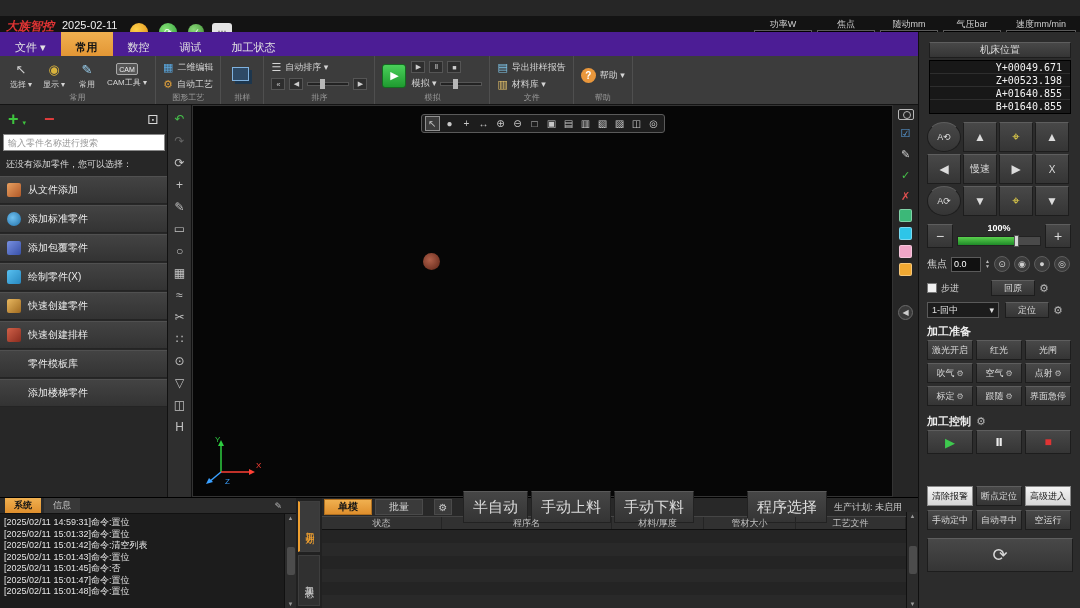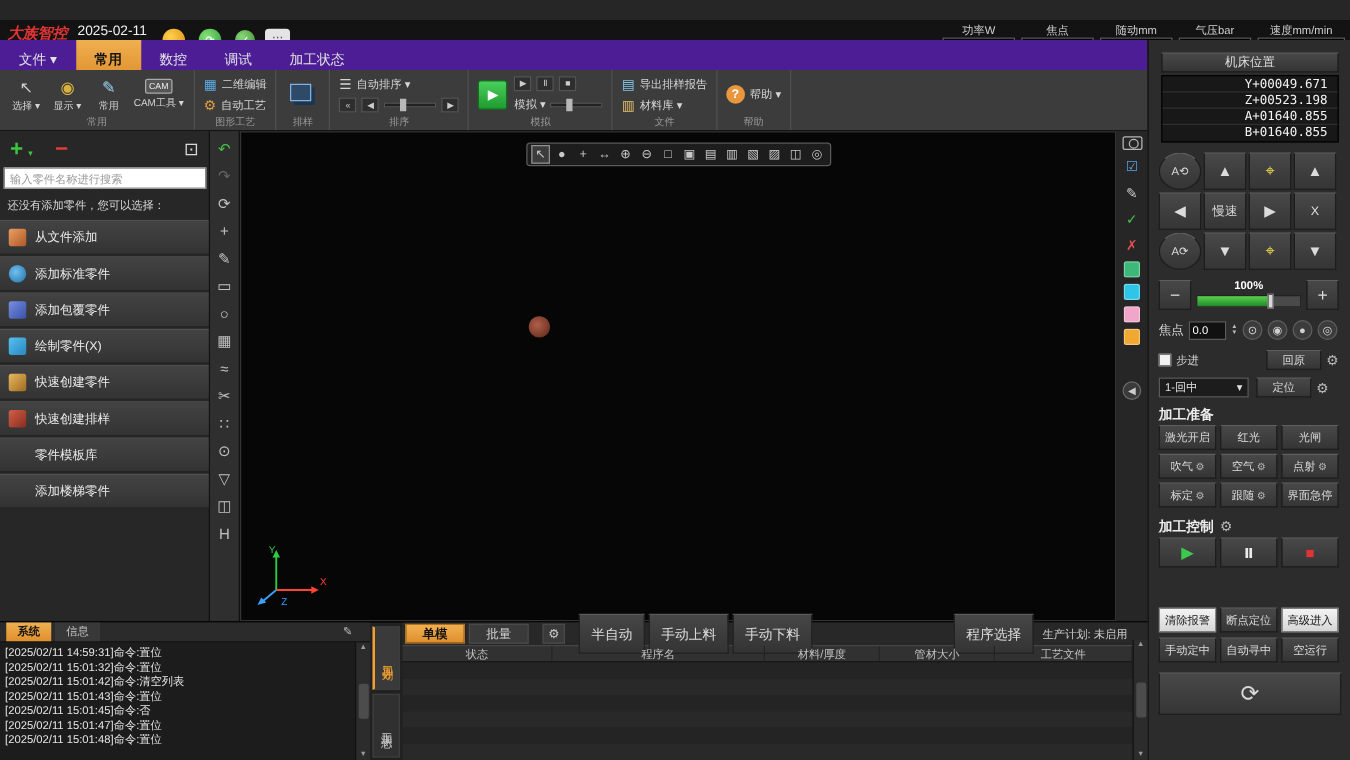--- a/index.html
+++ b/index.html
@@ -142,21 +142,21 @@
   .sidetabs{position:absolute;left:296px;top:497px;width:26px;height:111px;background:#212121;display:flex;flex-direction:column;gap:3px;padding-top:3px;align-items:center;border-top:1px solid #000;}
   .sidetab{writing-mode:vertical-rl;text-orientation:upright;width:22px;height:51px;display:flex;align-items:center;justify-content:center;font-size:9px;color:#c0c0c0;background:#303030;border:1px solid #3e3e3e;letter-spacing:1px;}
   .sidetab.active{color:#f0a030;background:#3a3a3a;border-left:2px solid #f0a030;}
 
   
   .bottomtable{position:absolute;left:322px;top:497px;width:596px;height:111px;background:#202020;border-top:1px solid #000;}
   .bt-modes{height:18px;display:flex;align-items:center;gap:3px;background:#282828;padding-left:2px;}
   .mode-tab{height:16px;padding:0 13px;font-size:10px;display:flex;align-items:center;color:#d5d5d5;background:#3a3a3a;border:1px solid #4a4a4a;}
   .mode-tab.active{background:linear-gradient(#f0b050,#df8f2d);color:#151515;border-color:#b07020;font-weight:bold;}
   .bt-gearbtn{width:18px;height:16px;background:#3a3a3a;border:1px solid #4a4a4a;display:flex;align-items:center;justify-content:center;font-size:10px;color:#c8c8c8;margin:0 8px;}
-  .bt-btn{height:32px;padding:0 9px;background:linear-gradient(#464646,#343434);border:1px solid #222;border-top-color:#5a5a5a;font-size:11px;color:#dcdcdc;display:flex;align-items:center;}
+  .bt-btn{height:32px;padding:0 9px;background:linear-gradient(#464646,#343434);border:1px solid #222;border-top-color:#5a5a5a;font-size:15px;color:#dcdcdc;display:flex;align-items:center;}
   .bt-right{margin-left:auto;display:flex;gap:7px;align-items:center;padding-right:16px;font-size:9px;color:#cccccc;white-space:nowrap;}
   .bt-header{height:14px;display:flex;background:#313131;border-top:1px solid #454545;border-bottom:1px solid #101010;font-size:9px;color:#c0c0c0;padding-right:12px;}
   .bt-col{display:flex;align-items:center;justify-content:center;border-right:1px solid #242424;height:100%;}
   .bt-body{position:absolute;left:0;right:12px;top:32px;bottom:0;}
   .rowline{height:13px;}
   .rowline:nth-child(odd){background:#242424;}
   .rowline:nth-child(even){background:#292929;}
 </style>
 </head>
 <body>
@@ -459,21 +459,21 @@
         </span>
       <span class="rbtn">⊙</span>
       <span class="rbtn">◉</span>
       <span class="rbtn">●</span>
       <span class="rbtn">◎</span>
     </div>
 
     <div class="frow" style="top:248px">
       <span class="cb"></span>
       <span class="flabel" style="font-size:9px">步进</span>
-      <div class="btn" style="width:44px;height:16px;margin-left:50px;font-size:9px">回原</div>
+      <div class="btn" style="width:44px;height:16px;margin-left:28px;font-size:9px">回原</div>
       <span class="gear">⚙</span>
     </div>
 
     <div class="frow" style="top:270px">
       <div class="mini-sel">
         <span>1-回中</span>
         <span>▾</span>
       </div>
       <div class="btn" style="width:44px;height:16px;margin-left:2px;font-size:9px">定位</div>
       <span class="gear">⚙</span>

